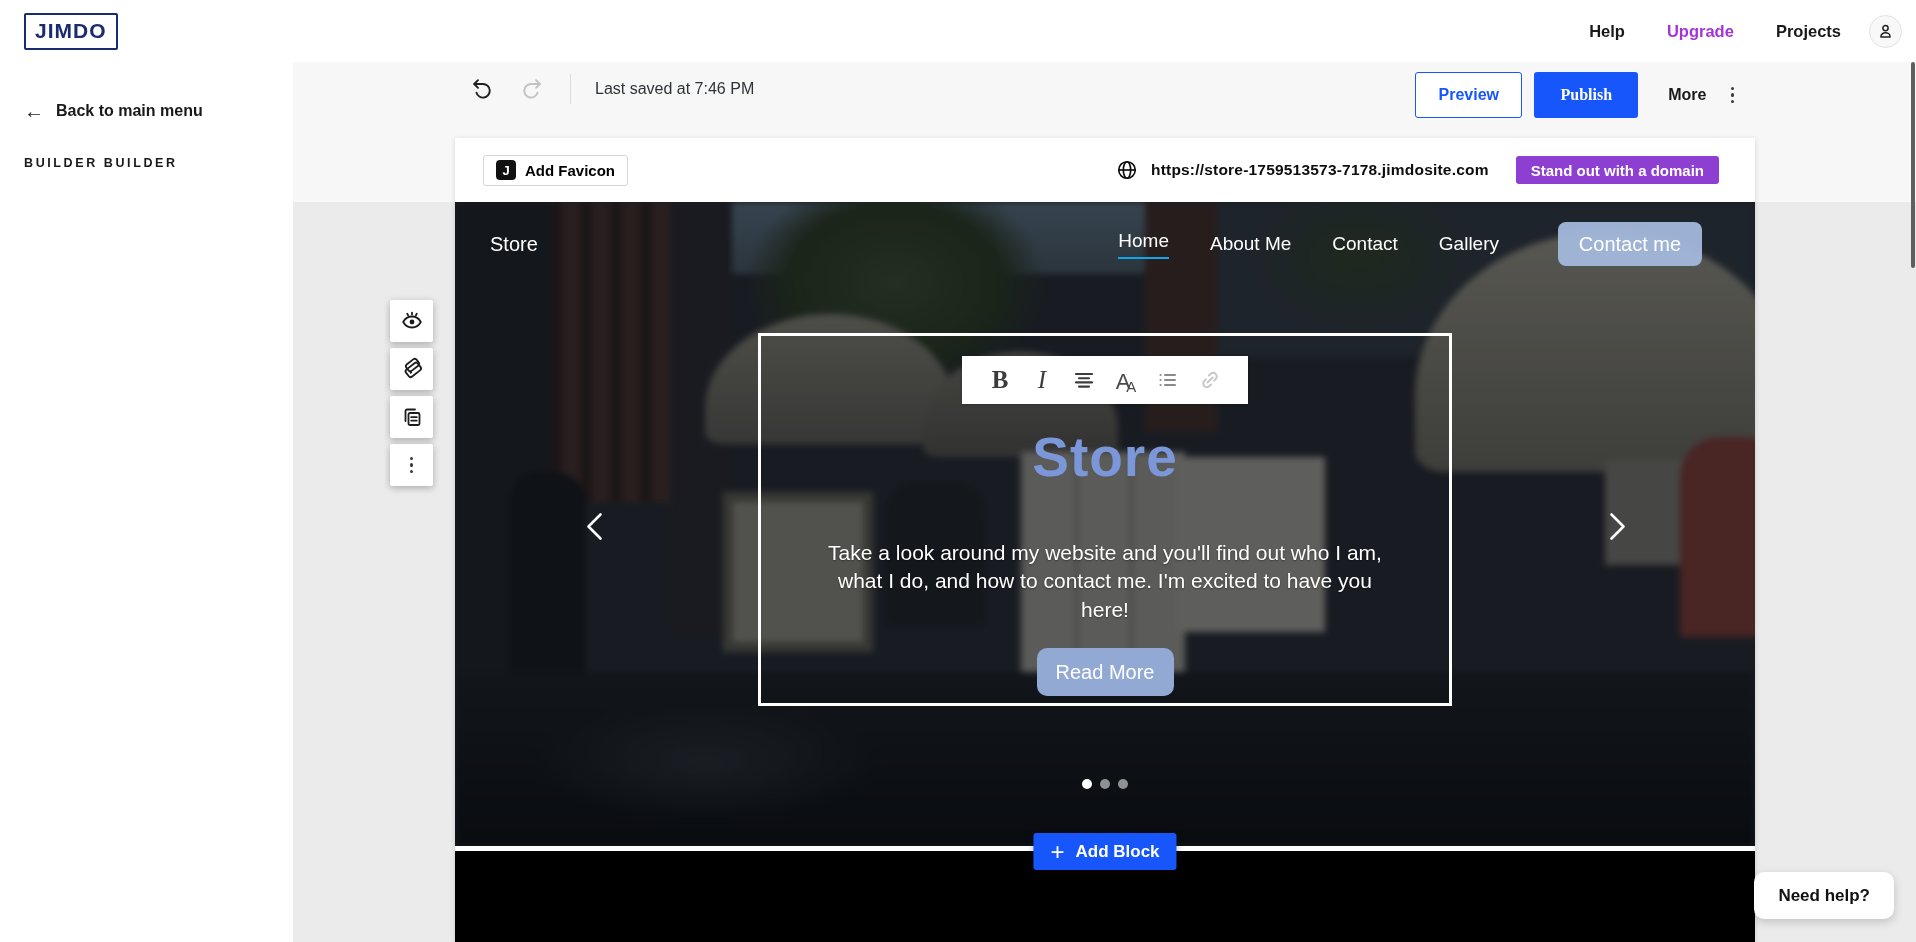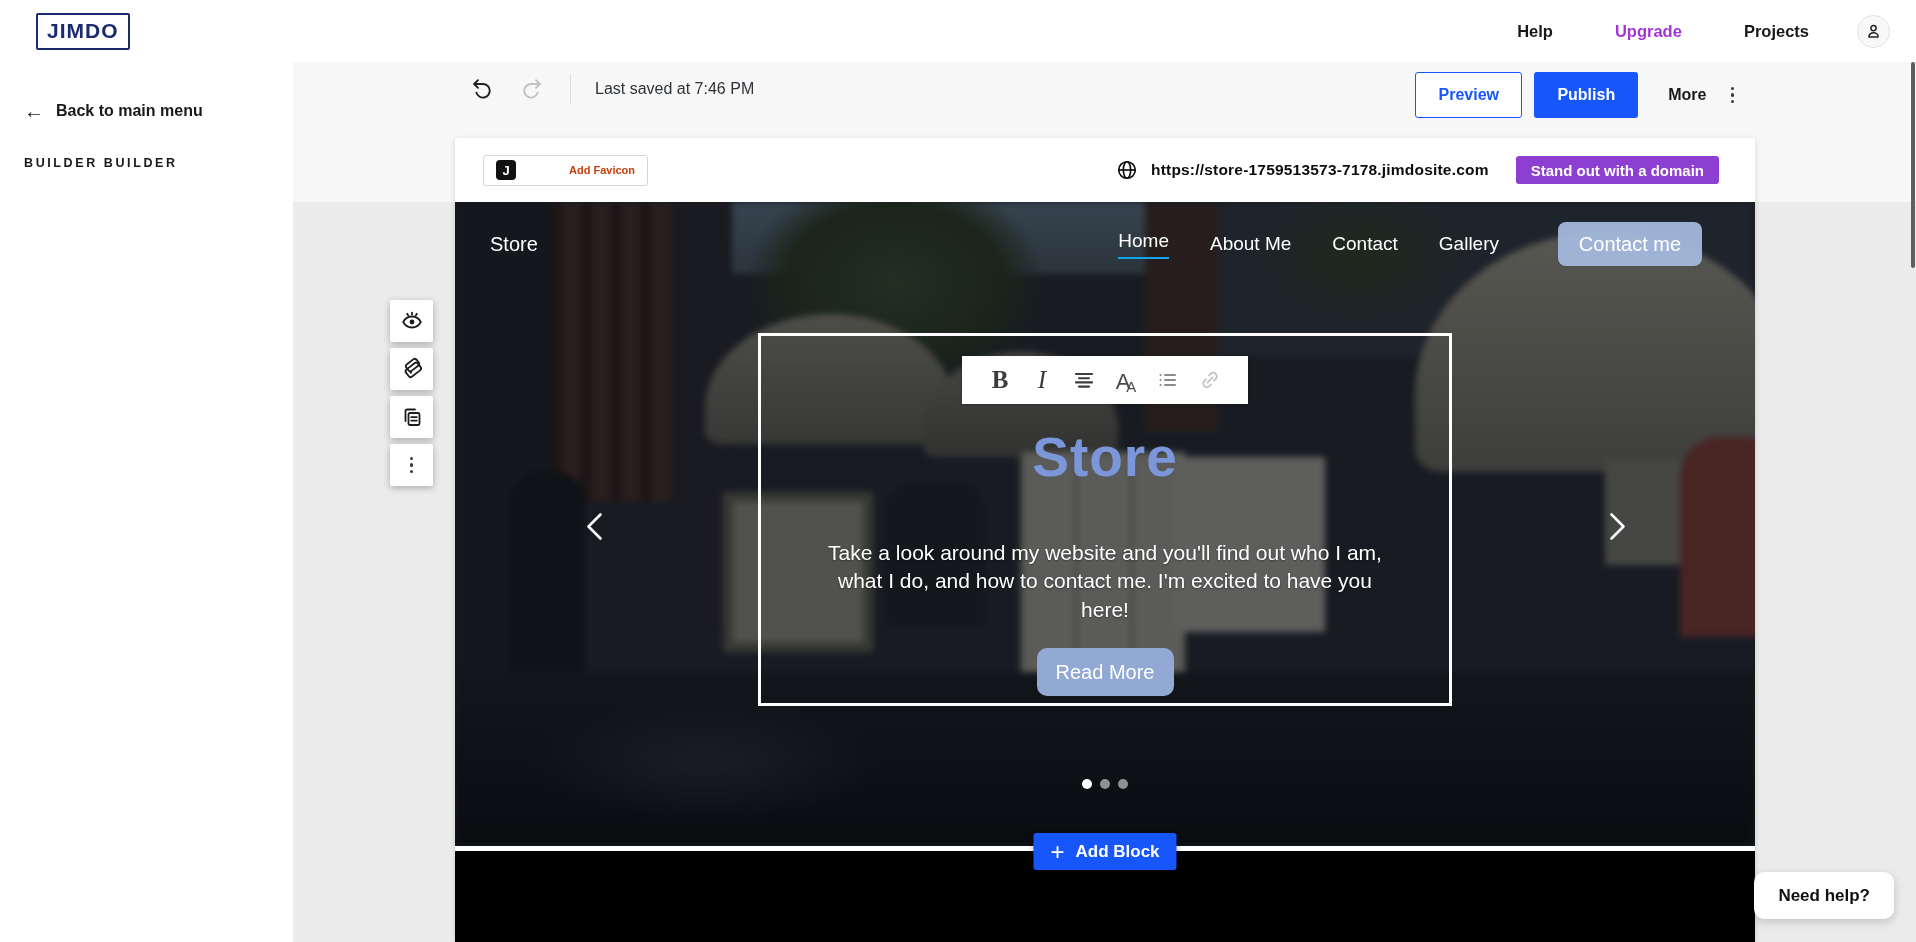--- a/index.html
+++ b/index.html
@@ -2,24 +2,24 @@
 <html><head>
 <meta charset="utf-8">
 <style>
   html,body{margin:0;padding:0;background:#fff;}
   .app{position:relative;width:1916px;height:942px;overflow:hidden;background:#fff;
        font-family:"Liberation Sans",sans-serif;color:#191919;}
   svg{display:block;}
 
   
   .topbar{position:absolute;left:0;top:0;width:1916px;height:62px;background:#fff;
-          display:flex;align-items:center;padding:12px;box-sizing:border-box;}
+          display:flex;align-items:center;padding:0;box-sizing:border-box;}
   .jimdo-logo{margin-left:24px;border:2.5px solid #1a2b6f;border-radius:2px;color:#1a2b6f;
           font-weight:800;font-size:21px;letter-spacing:1px;padding:4px 9px 5px;cursor:pointer;}
-  .top-links{margin-left:auto;display:flex;align-items:center;gap:62px;font-size:16.5px;font-weight:700;}
+  .top-links{margin-left:auto;display:flex;align-items:center;gap:42px;font-size:16.5px;font-weight:700;}
   .top-link{cursor:pointer;color:#191919;}
   .top-link.purple{color:#a234d9;}
   .avatar{width:31px;height:31px;border-radius:50%;background:#f8f8f8;border:1px solid #e2e2e2;
           margin-left:-14px;margin-right:14px;display:flex;align-items:center;justify-content:center;cursor:pointer;}
 
   
   .sidebar{position:absolute;left:0;top:62px;width:293px;height:880px;background:#fff;}
   .back-row{display:flex;align-items:center;gap:12px;margin:40px 0 0 24px;font-size:16px;font-weight:700;cursor:pointer;}
   .back-arrow{font-size:20px;line-height:16px;}
   .section-label{margin:36px 0 0 24px;font-size:12.5px;font-weight:800;letter-spacing:2.6px;}
@@ -33,40 +33,40 @@
   .canvas{position:absolute;left:293px;top:62px;width:1623px;height:880px;
           background:linear-gradient(to bottom,#f7f7f7 0,#f7f7f7 140px,#ebebeb 140px);}
   .toolbar-left{position:absolute;left:177px;top:12px;display:flex;align-items:center;}
   .icon-btn{background:none;border:none;padding:0;cursor:pointer;}
   .tb-divider{width:1px;height:30px;background:#dcdcdc;margin:0 0 0 26px;}
   .last-saved{margin-left:24px;font-size:16px;color:#2e3338;}
   .toolbar-right{position:absolute;right:182px;top:10px;display:flex;align-items:center;}
   .btn-preview{width:107px;height:46px;background:#fff;border:1px solid #1656fb;border-radius:3px;
                color:#1656fb;font-size:16px;font-weight:600;font-family:inherit;cursor:pointer;}
   .btn-publish{width:104px;height:46px;margin-left:12px;background:#1656fb;border:none;border-radius:3px;
-               color:#fff;font-size:16px;font-weight:600;font-family:Liberation Sans, sans-serif;cursor:pointer;}
+               color:#fff;font-size:16px;font-weight:600;font-family:Liberation Serif, serif;cursor:pointer;}
   .btn-more{margin-left:24px;background:none;border:none;font-size:16px;font-weight:600;font-family:inherit;cursor:pointer;color:#191919;}
   .kebab{display:flex;flex-direction:column;gap:3px;margin-left:18px;cursor:pointer;}
   .kebab i{width:3.5px;height:3.5px;border-radius:50%;background:#3a3a3a;}
 
   
   .floating-tools{position:absolute;left:97px;top:238px;display:flex;flex-direction:column;gap:6px;}
   .float-btn{width:43px;height:42px;background:#fff;border:none;border-radius:2px;cursor:pointer;
              display:flex;align-items:center;justify-content:center;box-shadow:0 2px 7px rgba(0,0,0,.28);}
   .float-btn .kebab{margin:0;}
 
   
   .site-card{position:absolute;left:162px;top:76px;width:1300px;height:804px;background:#fff;
              box-shadow:0 1px 5px rgba(0,0,0,.14);}
   .card-topbar{height:64px;display:flex;align-items:center;padding:0 36px 0 28px;box-sizing:border-box;background:#fff;}
   .btn-favicon{height:31px;display:flex;align-items:center;gap:9px;background:#fff;border:1px solid #d6d6d6;
                border-radius:3px;padding:0 12px;cursor:pointer;font-family:inherit;}
   .fav-j{width:20px;height:20px;background:#111;border-radius:4px;color:#fff;font-size:13px;font-weight:800;
          display:flex;align-items:center;justify-content:center;}
-  .fav-label{color:#c2410c;font-size:11px;font-weight:700;margin-left:44px;}
+  .fav-label{color:#000000;font-size:15px;font-weight:700;}
   .url-group{margin-left:auto;display:flex;align-items:center;}
   .site-url{margin-left:13px;font-size:15.5px;font-weight:800;color:#0d0d0d;letter-spacing:.2px;cursor:pointer;}
   .btn-domain{margin-left:27px;background:#8c3fd0;color:#fff;border:none;border-radius:3px;height:28px;
               padding:0 15px;font-size:15px;font-weight:600;font-family:inherit;cursor:pointer;}
 
   
   .hero{position:relative;height:644px;overflow:hidden;background:#23262c;}
   .photo{position:absolute;inset:0;filter:blur(3px);}
   .photo div{position:absolute;}
   .sky{left:230px;top:0;width:470px;height:72px;background:linear-gradient(#5d7283,#46555f);opacity:.85;}

